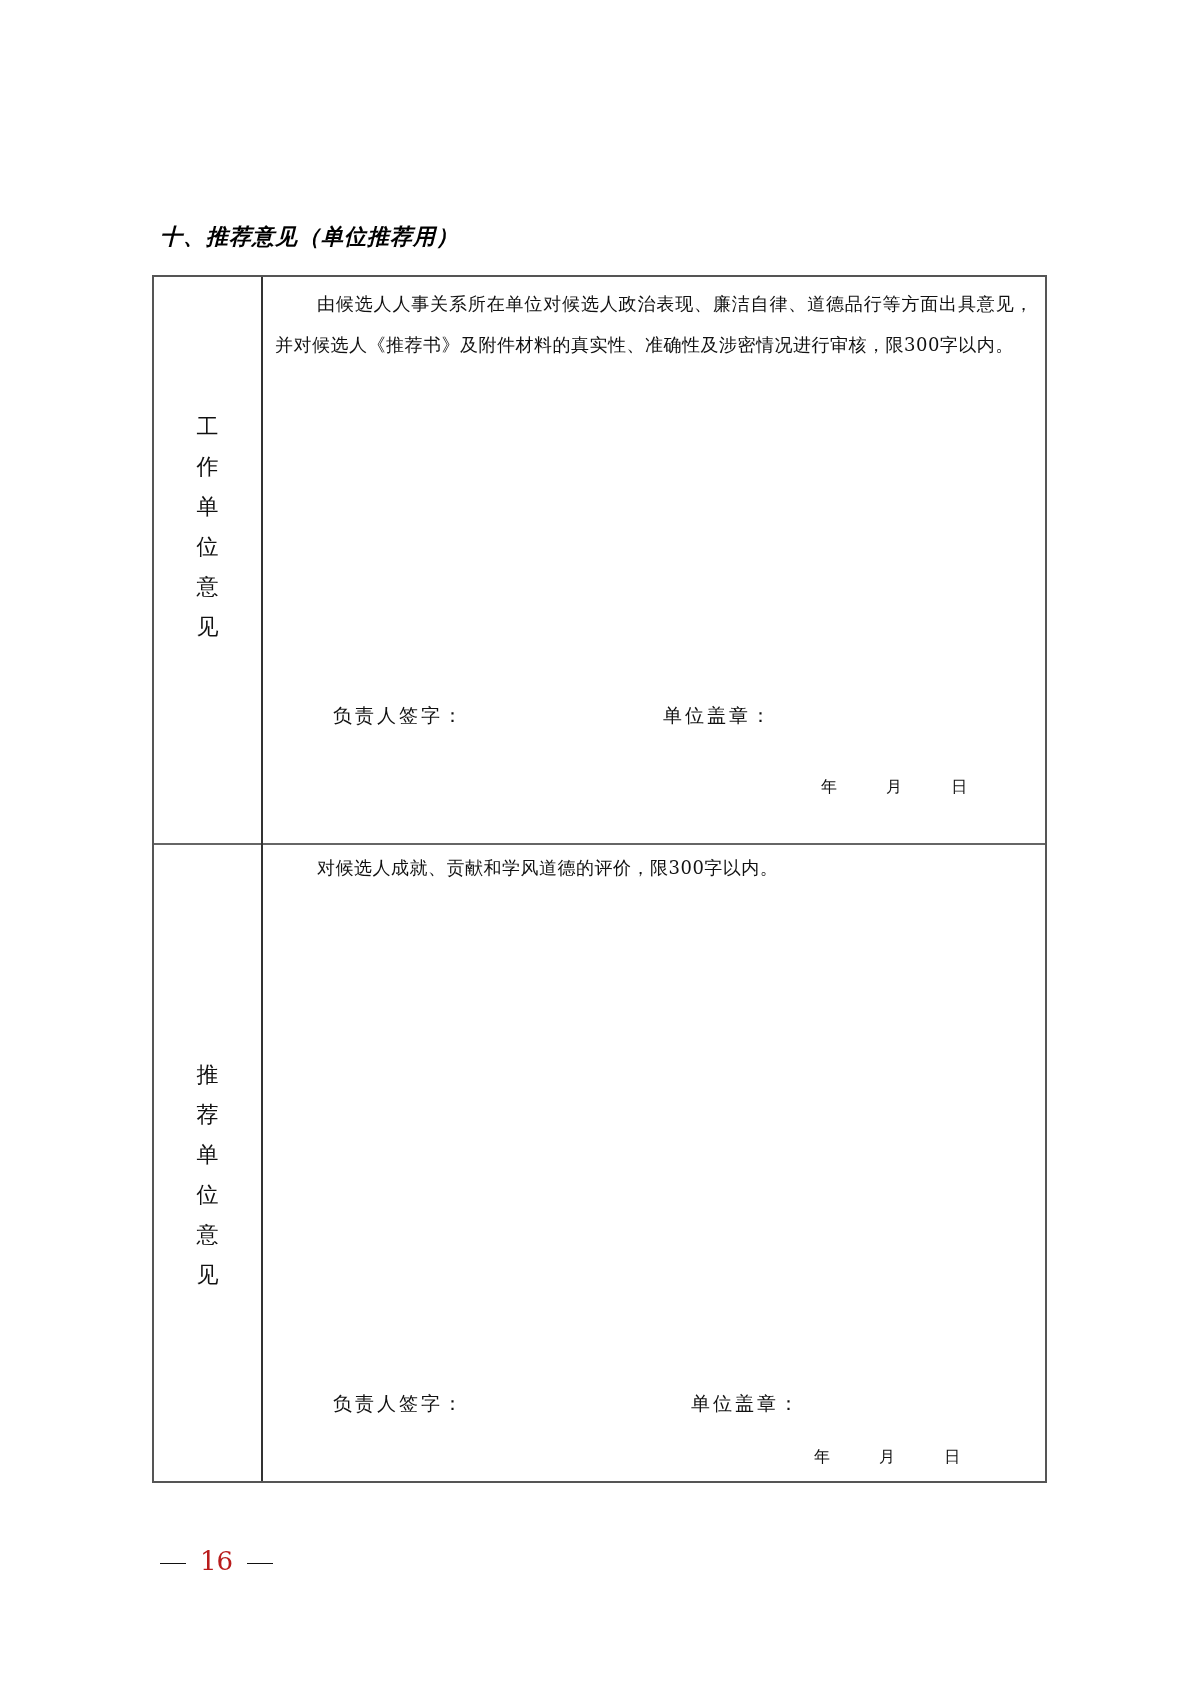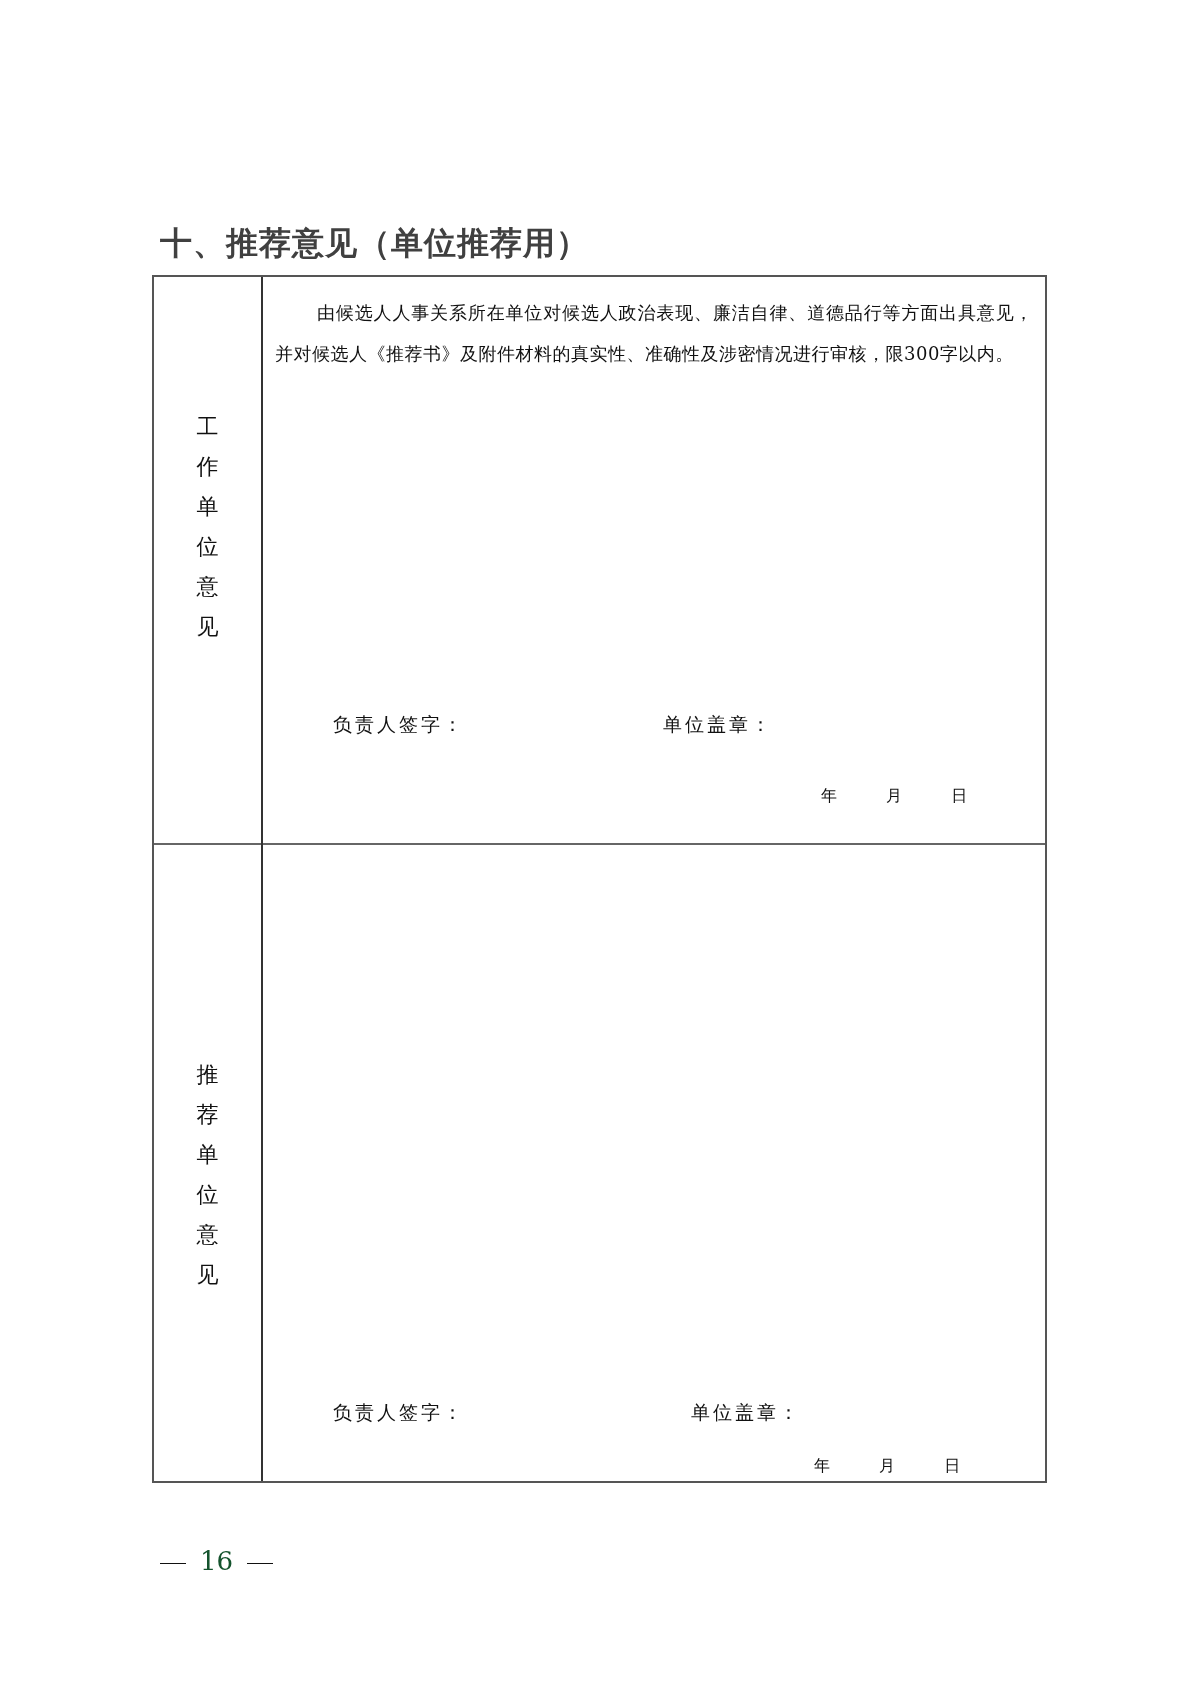--- a/index.html
+++ b/index.html
@@ -1,36 +1,36 @@
 <!DOCTYPE html>
 <html><head>
 <meta charset="utf-8">
 <style>
   html, body { margin: 0; padding: 0; background: #ffffff; }
   body { width: 1199px; height: 1696px; position: relative; overflow: hidden;
          font-family: "DejaVu Serif", "Liberation Serif", serif; color: #111; }
-  .title { position: absolute; left: 160px; top: 222px; font-size: 32px; font-weight: bold;
-           font-family: "DejaVu Sans", "Liberation Sans", sans-serif; letter-spacing: 1px; color: #404040; }
+  .title { position: absolute; left: 160px; top: 222px; font-size: 22px; font-weight: bold;
+           font-family: "DejaVu Sans", "Liberation Sans", sans-serif; letter-spacing: 1px; color: #000000; font-style: italic; }
   .form-table { position: absolute; left: 152px; top: 275px; width: 895px; height: 1208px;
                 border: 2px solid #555; box-sizing: border-box; }
   .row { position: absolute; left: 0; right: 0; }
   .row1 { top: 0; height: 566px; border-bottom: 2px solid #666; }
   .row2 { top: 566px; bottom: 0; }
   .label-cell { position: absolute; left: 0; top: 0; bottom: 0; width: 107px;
                 border-right: 2px solid #333; }
-  .content-cell { position: absolute; left: 109px; top: 0; right: 0; bottom: 0; margin-top: 9px; }
+  .content-cell { position: absolute; left: 109px; top: 0; right: 0; bottom: 0; }
   .vlabel { position: absolute; left: 0; width: 107px; text-align: center;
             font-size: 22px; line-height: 40px; font-family: "DejaVu Sans", sans-serif; }
   .vlabel span { display: block; }
   .instr { position: absolute; left: 12px; right: 12px; font-size: 18px; line-height: 41px;
            text-indent: 42px; letter-spacing: 0.5px; text-align: justify; }
   .sig { position: absolute; font-size: 19px; letter-spacing: 3px; font-family: "DejaVu Sans", sans-serif; }
   .date { position: absolute; font-size: 16px; font-family: "DejaVu Sans", sans-serif; }
   .date span { display: inline-block; }
-  .page-num { position: absolute; left: 160px; top: 1546px; font-size: 26px; color: #14532d; text-align: right; }
+  .page-num { position: absolute; left: 160px; top: 1546px; font-size: 26px; color: #b91c1c; text-align: right; }
   .page-num .dash { display: inline-block; width: 26px; border-top: 1.5px solid #111;
                     vertical-align: middle; margin: 0 14px; }
 </style>
 </head>
 <body>
 
 <div class="title">十、推荐意见（单位推荐用）</div>
 
 <div class="form-table">
 
@@ -62,20 +62,21 @@
       <div class="vlabel" style="top:212px;">
         <span>推</span>
         <span>荐</span>
         <span>单</span>
         <span>位</span>
         <span>意</span>
         <span>见</span>
       </div>
     </div>
     <div class="content-cell">
+      <div class="instr" style="top:4px;">对候选人成就、贡献和学风道德的评价，限300字以内。</div>
       <div class="sig" style="left:70px; top:548px;">负责人签字：</div>
       <div class="sig" style="left:428px; top:548px;">单位盖章：</div>
       <div class="date" style="left:551px; top:604px;">
         <span>年</span>
         <span style="margin-left:44px;">月</span>
         <span style="margin-left:44px;">日</span>
       </div>
     </div>
   </div>
 

